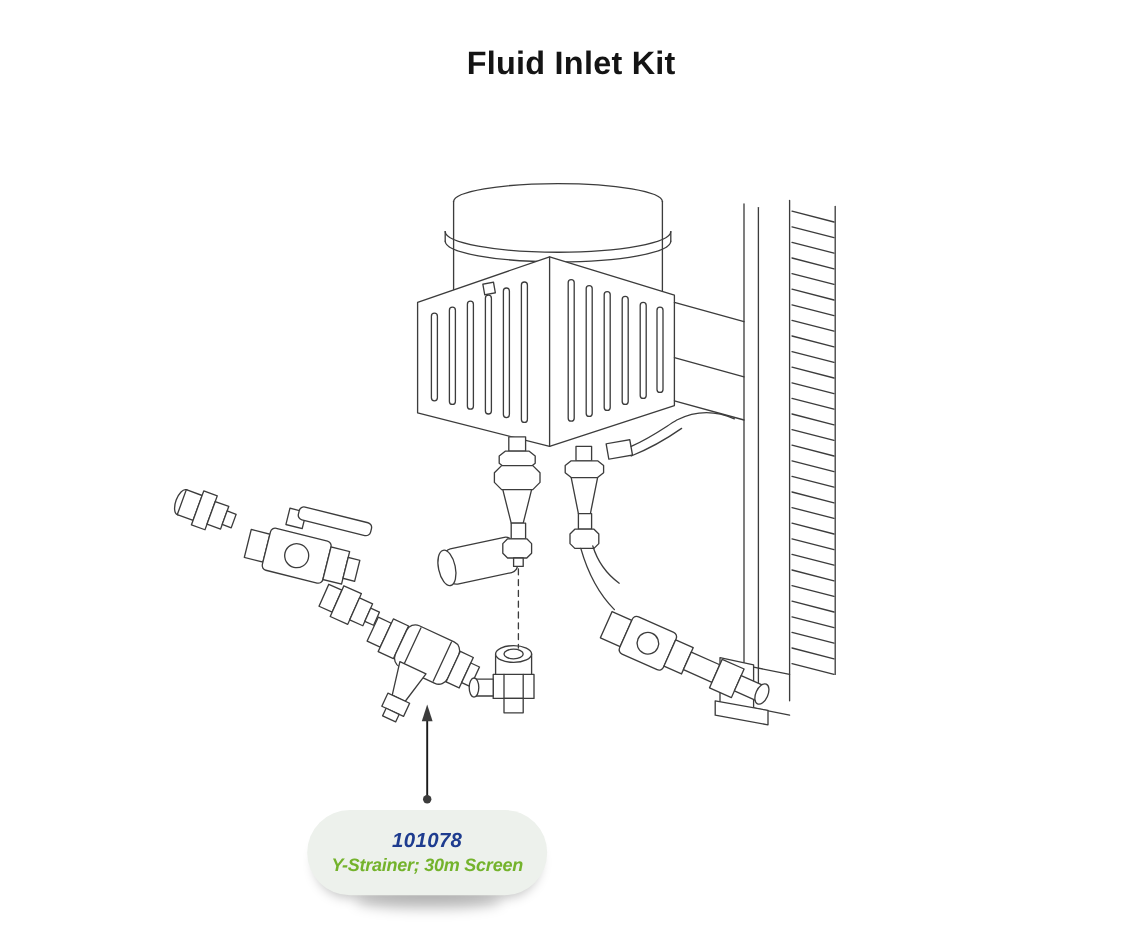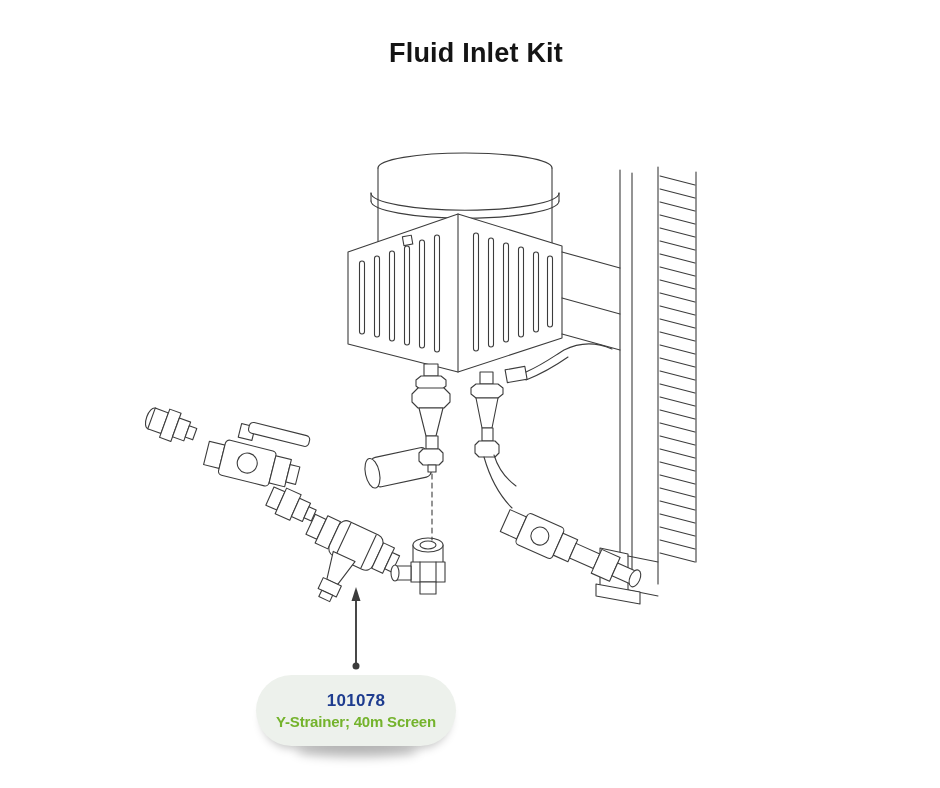--- a/index.html
+++ b/index.html
@@ -36,20 +36,21 @@
   .callout{
     position:absolute;
     left:256px;top:675px;
     width:200px;height:71px;
     border-radius:40px;
     background:var(--callout-bg,#edf1ec);
     box-shadow:0 8px 10px -6px rgba(0,0,0,.25);
     display:flex;flex-direction:column;
     align-items:center;justify-content:center;
     gap:2px;
+    font-style:italic;
   }
   .part-number{
     color:var(--part-number-text,#1e3c8f);
     font-size:17px;font-weight:700;letter-spacing:.3px;
   }
   .part-desc{
     color:var(--description-text,#74b32c);
     font-size:15px;font-weight:700;letter-spacing:-.2px;
   }
 </style>
@@ -209,16 +210,16 @@
       <line x1="356" y1="600" x2="356" y2="664" stroke="#1a1a1a" stroke-width="1.6"></line>
       <polygon class="dark" points="356,587 351.5,601 360.5,601"></polygon>
       <circle class="dark" cx="356" cy="666" r="3.5"></circle>
     </g>
   </svg>
 
   <div class="callout-shadow"></div>
 
   <div class="callout">
     <div class="part-number">101078</div>
-    <div class="part-desc">Y-Strainer; 40m Screen</div>
+    <div class="part-desc">Y-Strainer; 30m Screen</div>
   </div>
 
 </div>
 
 </body></html>

